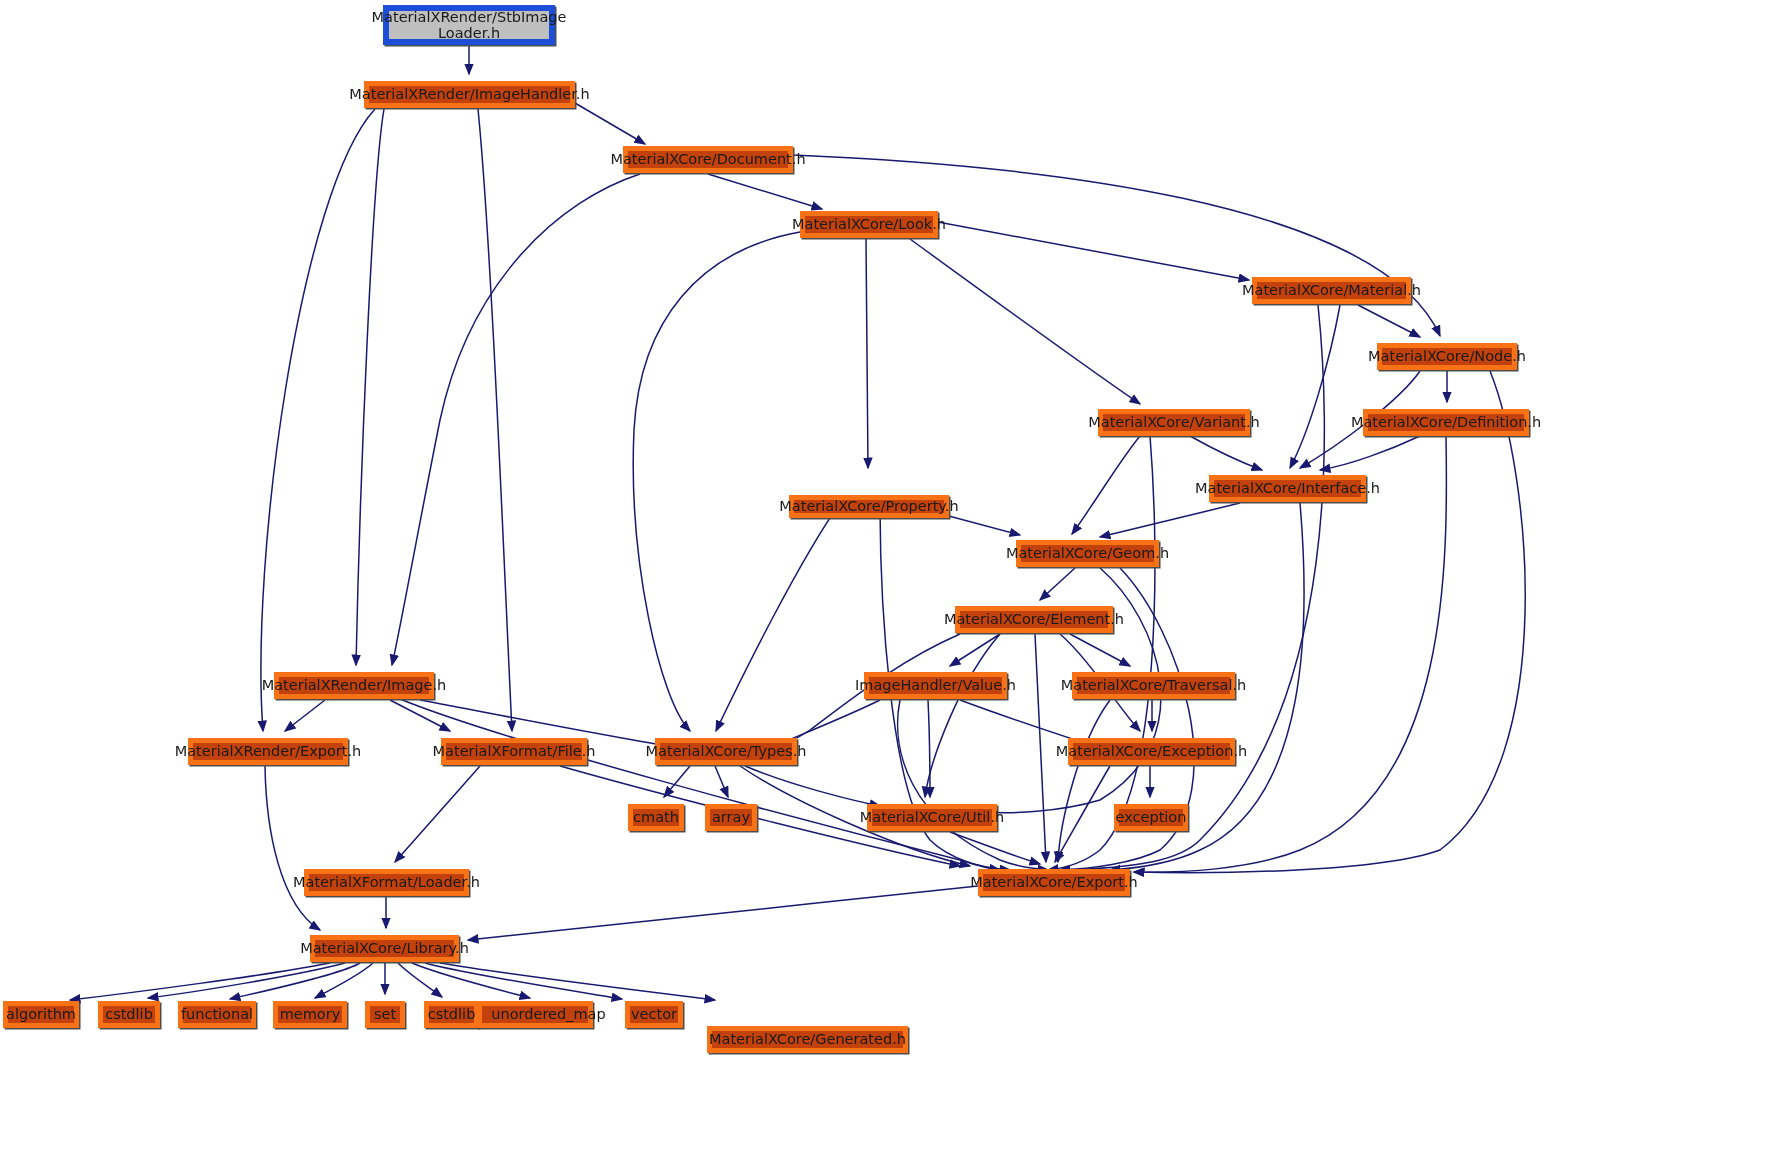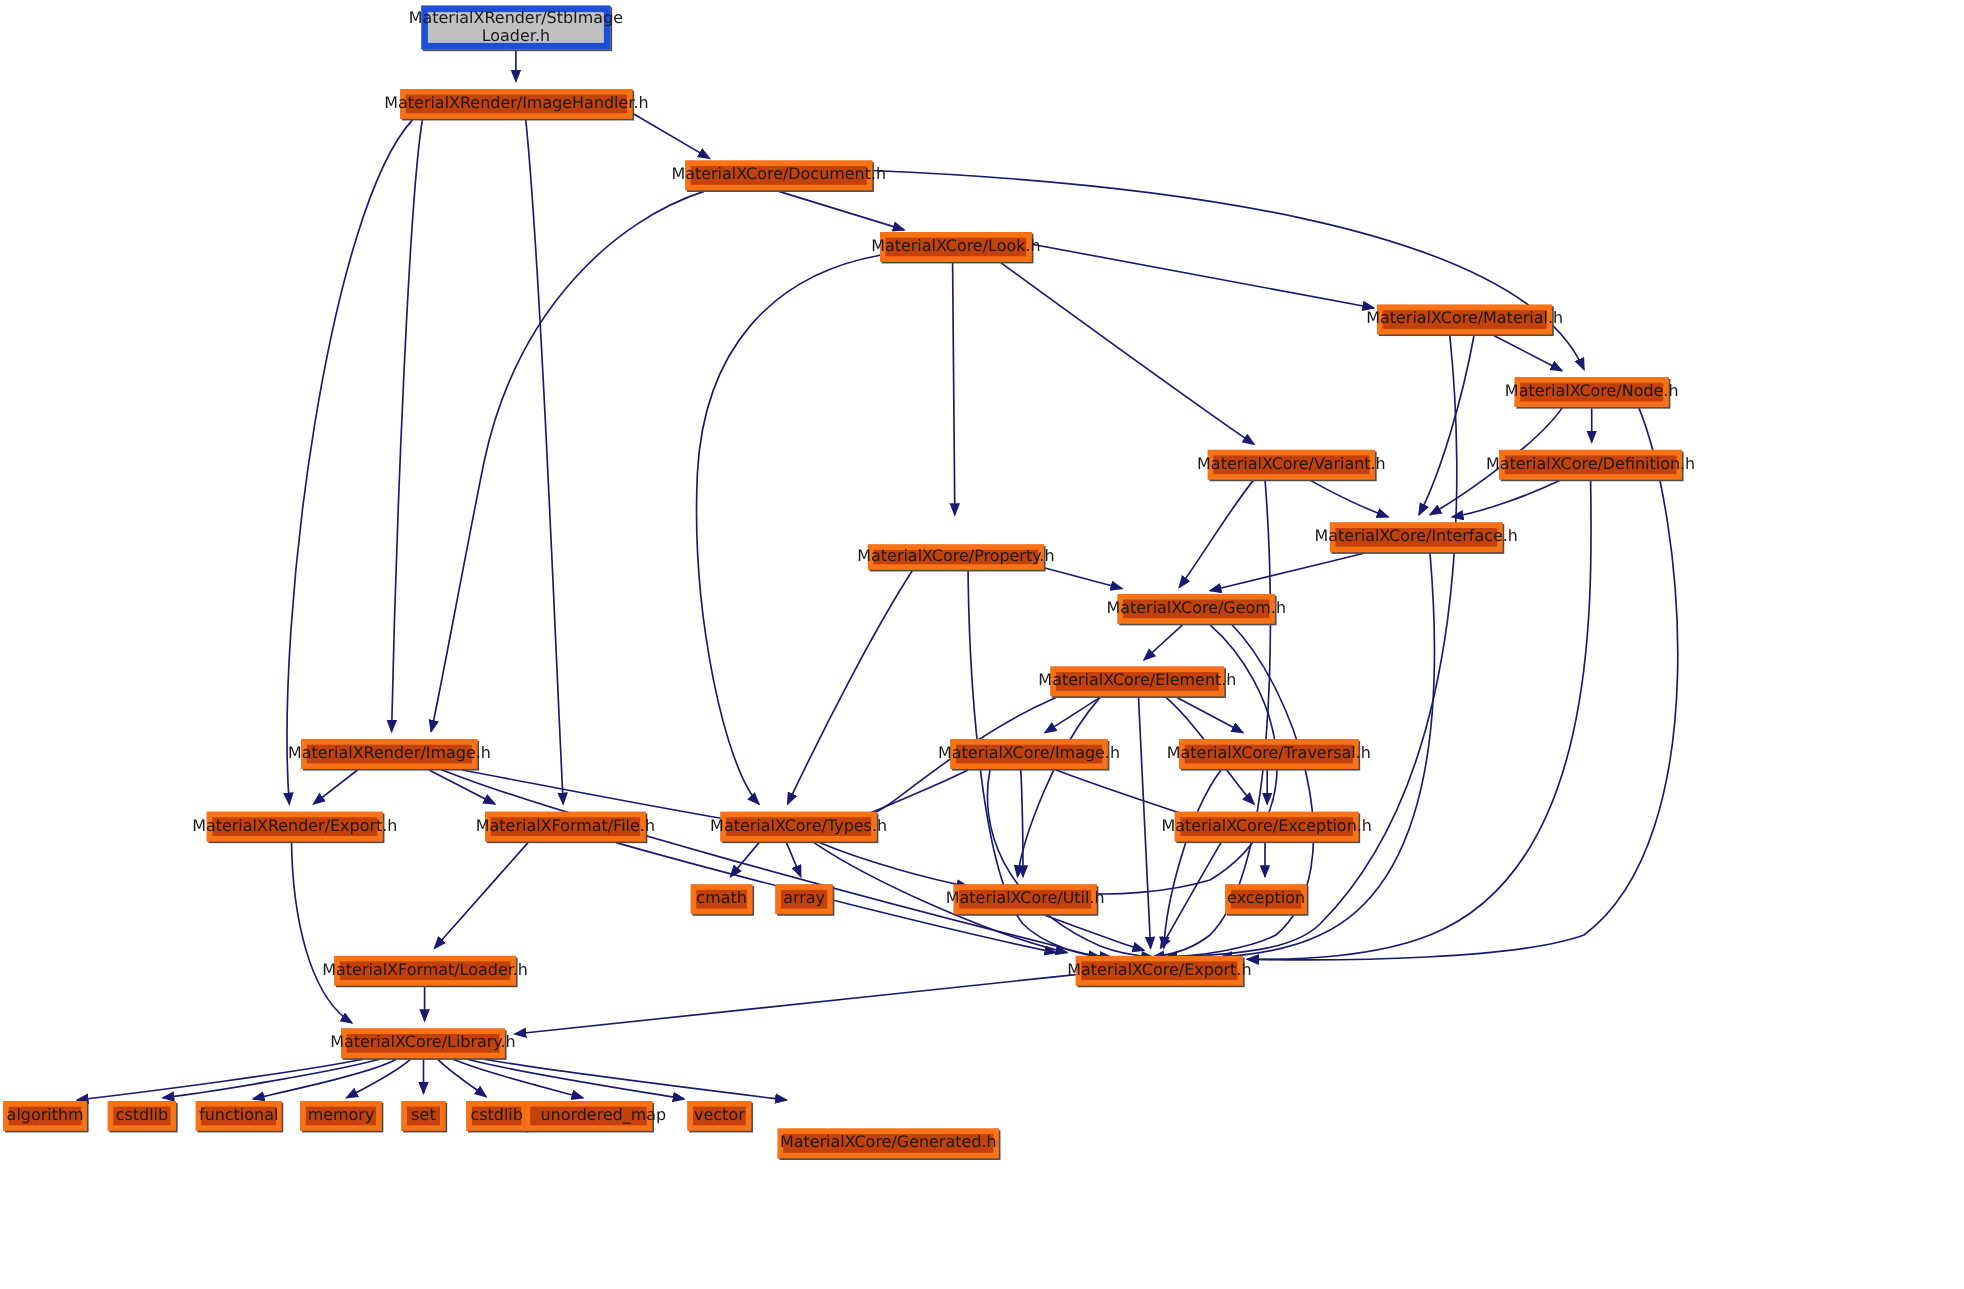--- a/index.html
+++ b/index.html
@@ -132,21 +132,21 @@
       <div class="node" style="left: 800px; top: 211px; width: 138px; height: 27px;">MaterialXCore/Look.h</div>
       <div class="node" style="left: 1252px; top: 277px; width: 159px; height: 27px;">MaterialXCore/Material.h</div>
       <div class="node" style="left: 1377px; top: 343px; width: 140px; height: 27px;">MaterialXCore/Node.h</div>
       <div class="node" style="left: 1098px; top: 409px; width: 152px; height: 27px;">MaterialXCore/Variant.h</div>
       <div class="node" style="left: 1363px; top: 409px; width: 166px; height: 27px;">MaterialXCore/Definition.h</div>
       <div class="node" style="left: 789px; top: 475px; width: 160px; height: 23px; margin-top: 20px;">MaterialXCore/Property.h</div>
       <div class="node" style="left: 1209px; top: 475px; width: 157px; height: 27px;">MaterialXCore/Interface.h</div>
       <div class="node" style="left: 1016px; top: 540px; width: 143px; height: 27px;">MaterialXCore/Geom.h</div>
       <div class="node" style="left: 955px; top: 606px; width: 158px; height: 27px;">MaterialXCore/Element.h</div>
       <div class="node" style="left: 274px; top: 672px; width: 160px; height: 27px;">MaterialXRender/Image.h</div>
-      <div class="node" style="left: 864px; top: 672px; width: 143px; height: 27px;">MaterialXCore/Image.h</div>
+      <div class="node" style="left: 864px; top: 672px; width: 143px; height: 27px;">ImageHandler/Value.h</div>
       <div class="node" style="left: 1072px; top: 672px; width: 163px; height: 27px;">MaterialXCore/Traversal.h</div>
       <div class="node" style="left: 188px; top: 738px; width: 160px; height: 27px;">MaterialXRender/Export.h</div>
       <div class="node" style="left: 441px; top: 738px; width: 146px; height: 27px;">MaterialXFormat/File.h</div>
       <div class="node" style="left: 655px; top: 738px; width: 142px; height: 27px;">MaterialXCore/Types.h</div>
       <div class="node" style="left: 1068px; top: 738px; width: 167px; height: 27px;">MaterialXCore/Exception.h</div>
       <div class="node" style="left: 628px; top: 804px; width: 56px; height: 27px;">cmath</div>
       <div class="node" style="left: 705px; top: 804px; width: 52px; height: 27px;">array</div>
       <div class="node" style="left: 867px; top: 804px; width: 130px; height: 27px;">MaterialXCore/Util.h</div>
       <div class="node" style="left: 1114px; top: 804px; width: 74px; height: 27px;">exception</div>
       <div class="node" style="left: 304px; top: 869px; width: 165px; height: 27px;">MaterialXFormat/Loader.h</div>

